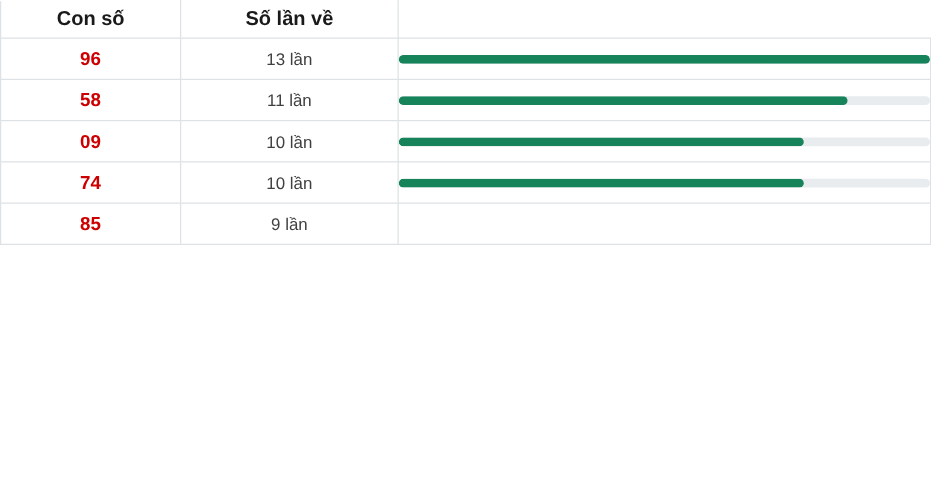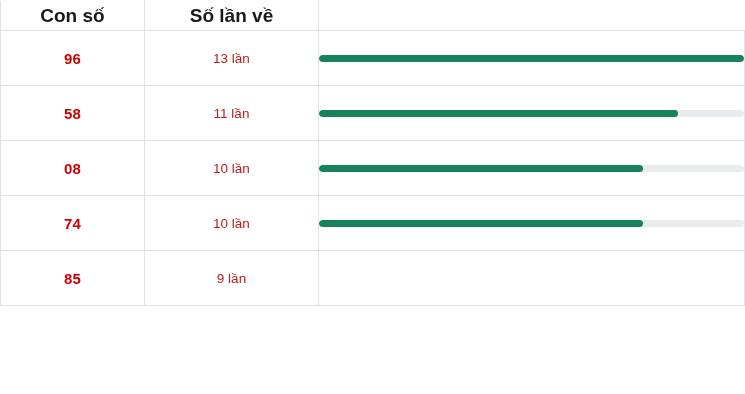--- a/index.html
+++ b/index.html
@@ -30,41 +30,41 @@
 
   table.stats-table th,
   table.stats-table td {
     border: 1px solid #dee2e6;
     padding: 0;
     vertical-align: middle;
     text-align: center;
   }
   table.stats-table thead th {
     height: 29px;
-    font-size: 19px;
+    font-size: 16px;
     font-weight: bold;
     color: #1a1a1a;
     border-top: 1px solid #ffffff;
   }
   table.stats-table thead th.bar-head {
     border-right: 1px solid #ffffff;
     border-top: 1px solid #ffffff;
   }
-  table.stats-table tbody tr { height: 55px; }
+  table.stats-table tbody tr { height: 33px; }
 
   td.cell-number {
     font-size: 15px;
     font-weight: bold;
     color: #cc0000;
     letter-spacing: 0.2px;
   }
   td.cell-count {
     font-size: 13.5px;
     font-weight: normal;
-    color: #b91c1c;
+    color: #404040;
     margin-left: 41px;
   }
   td.cell-bar {
     padding: 0 6px 0 12px;
   }
 
   .bar-track {
     position: relative;
     width: 100%;
     height: 7px;
@@ -111,21 +111,21 @@
         <tr>
           <td class="cell-number">58</td>
           <td class="cell-count">11 lần</td>
           <td class="cell-bar">
             <div class="bar-track" style="background: rgb(232, 236, 239);">
               <div class="bar-fill" style="width: 84.5%; background: rgb(23, 131, 90);"></div>
             </div>
           </td>
         </tr>
         <tr>
-          <td class="cell-number">08</td>
+          <td class="cell-number">09</td>
           <td class="cell-count">10 lần</td>
           <td class="cell-bar">
             <div class="bar-track" style="background: rgb(232, 236, 239);">
               <div class="bar-fill" style="width: 76.2%; background: rgb(23, 131, 90);"></div>
             </div>
           </td>
         </tr>
         <tr>
           <td class="cell-number">74</td>
           <td class="cell-count">10 lần</td>

